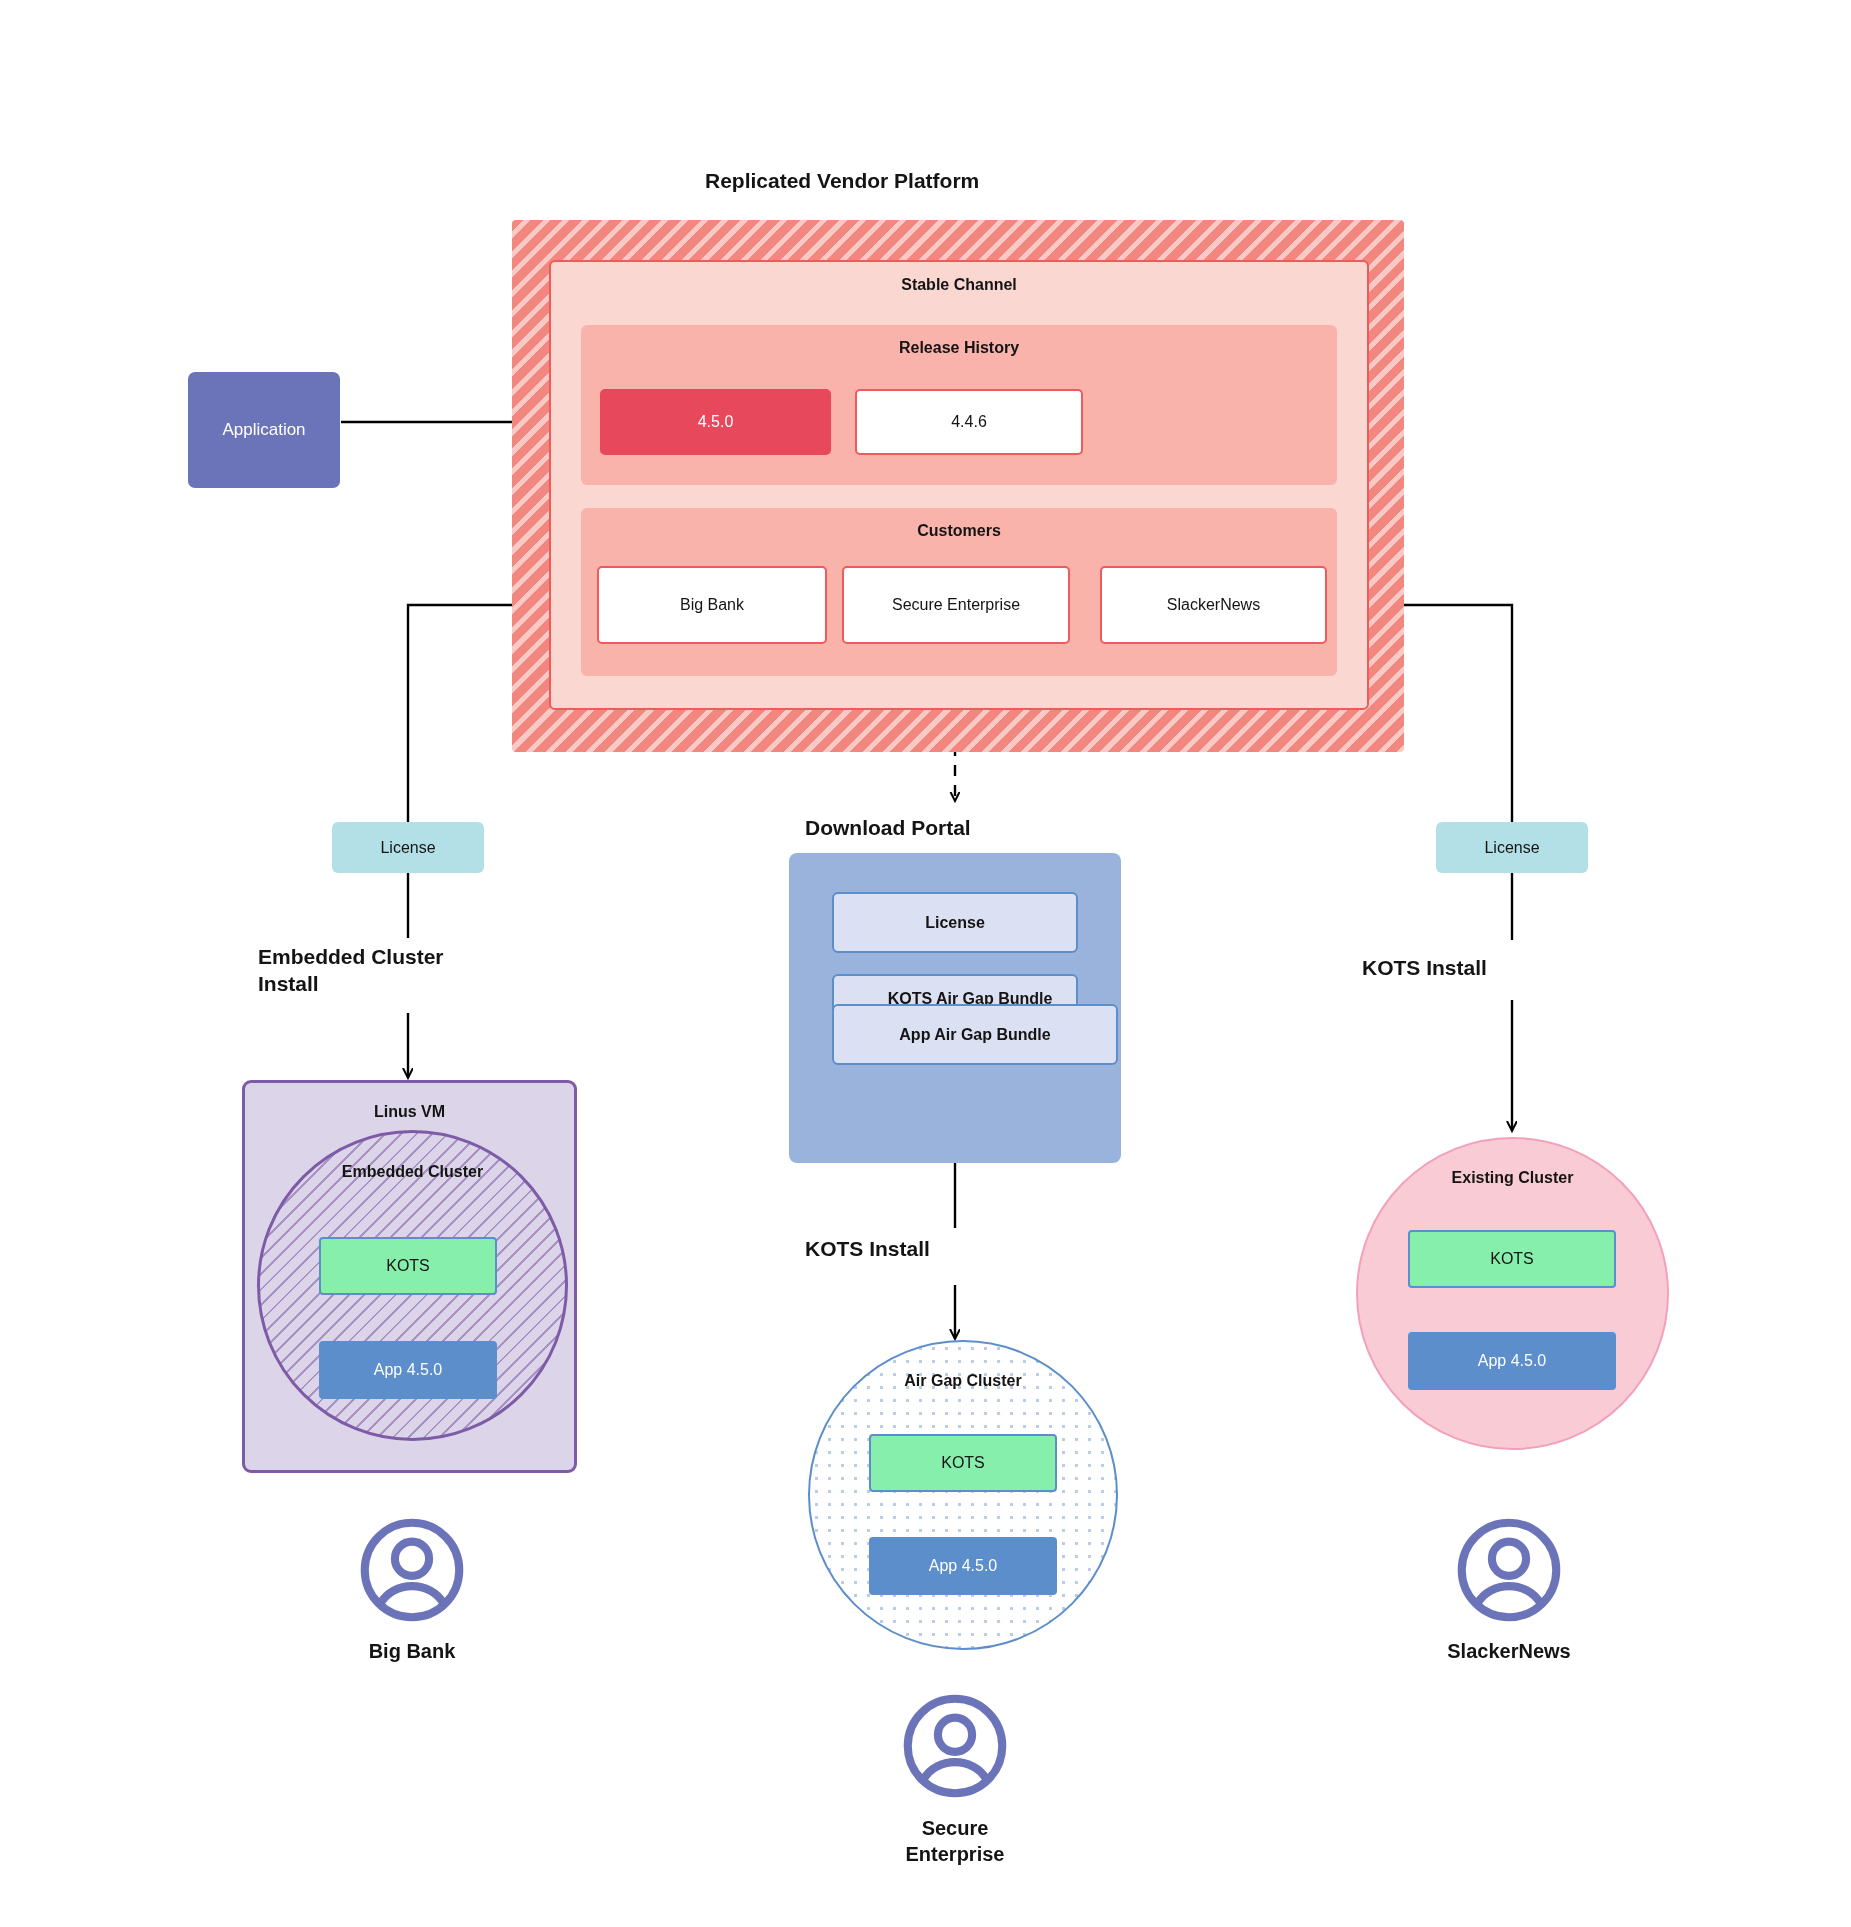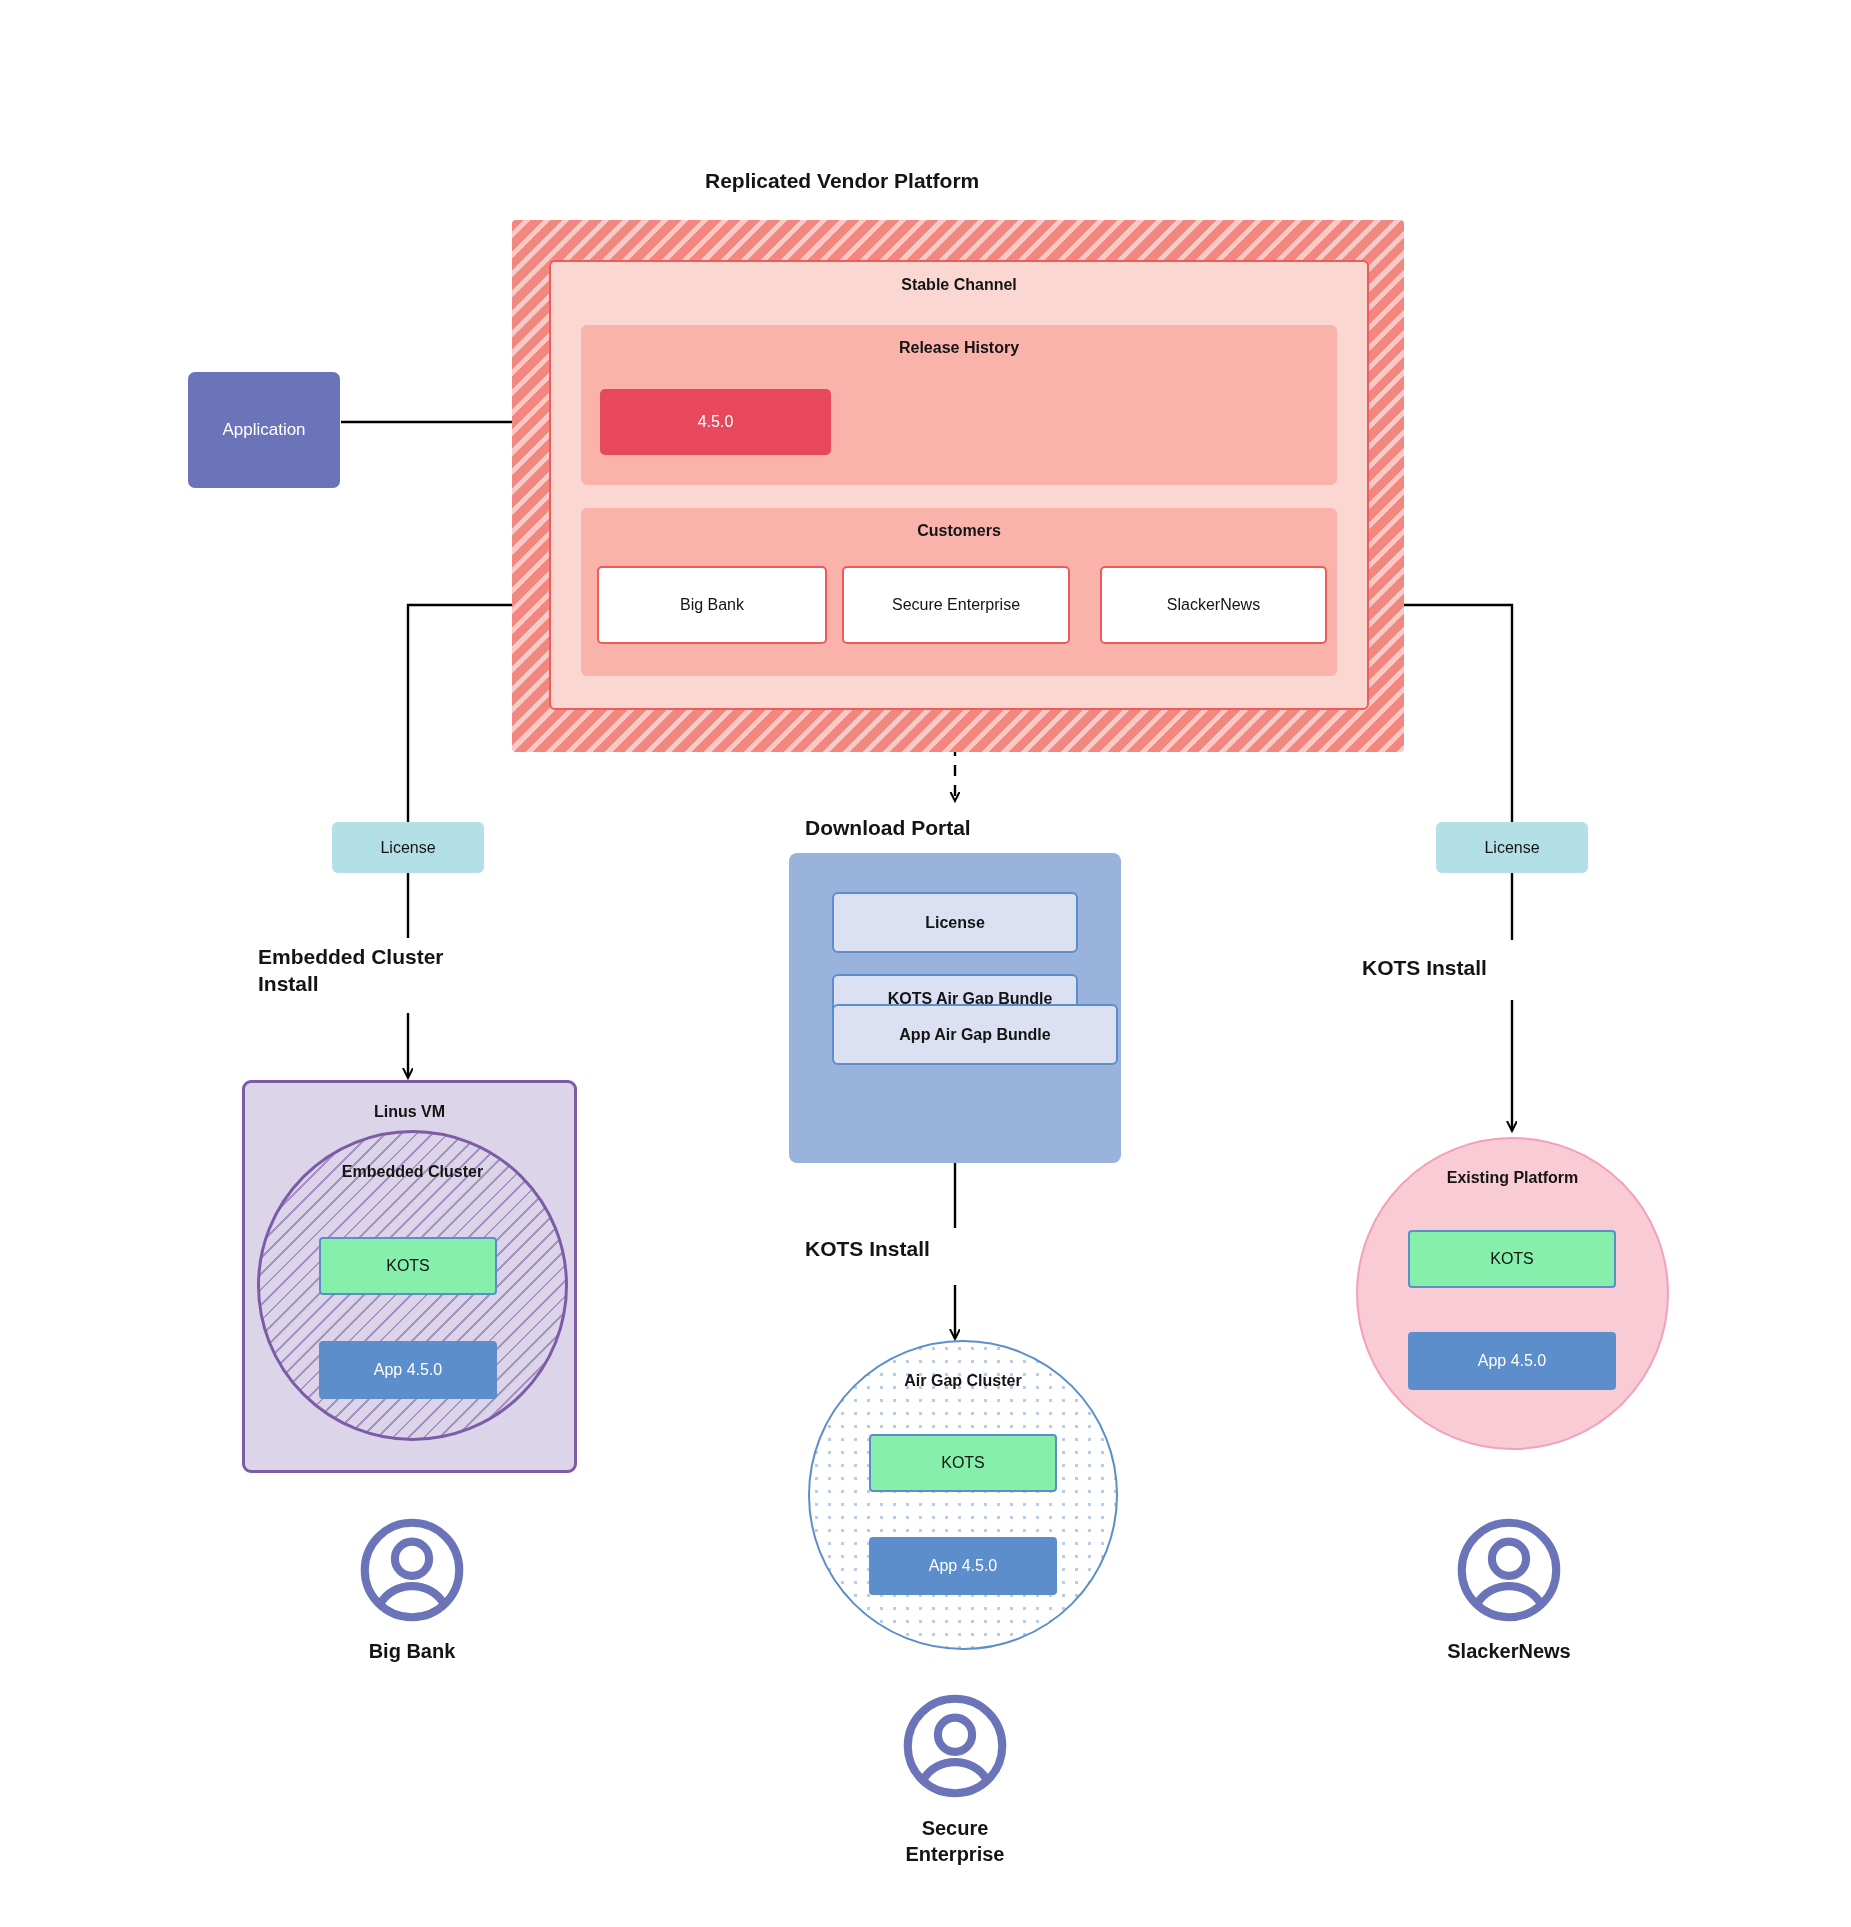--- a/index.html
+++ b/index.html
@@ -268,20 +268,21 @@
   <div class="node platform-frame" style="left:512px; top:220px; width:892px; height:532px;"></div>
 
   <div class="node channel-box" style="left:549px; top:260px; width:820px; height:450px;">
     <span class="channel-title">Stable Channel</span>
   </div>
 
   <div class="node subsection" style="left:581px; top:325px; width:756px; height:160px;">
     <span class="section-title">Release History</span>
   </div>
   <div class="node release-current" style="left:600px; top:389px; width:231px; height:66px;">4.5.0</div>
+  <div class="node release-old" style="left:855px; top:389px; width:228px; height:66px;">4.4.6</div>
 
   <div class="node subsection" style="left:581px; top:508px; width:756px; height:168px;">
     <span class="section-title">Customers</span>
   </div>
   <div class="node customer-box" style="left:597px; top:566px; width:230px; height:78px;">Big Bank</div>
   <div class="node customer-box" style="left:842px; top:566px; width:228px; height:78px;">Secure
 Enterprise</div>
   <div class="node customer-box" style="left:1100px; top:566px; width:227px; height:78px;">SlackerNews</div>
 
   <div class="node app-source" style="left:188px; top:372px; width:152px; height:116px;">Application</div>
@@ -332,21 +333,21 @@
     </svg>
   </div>
   <div class="persona-name" style="left:825px; top:1815px;">Secure
 Enterprise</div>
 
   <div class="node license-chip" style="left:1436px; top:822px; width:152px; height:51px;">License</div>
 
   <div class="lbl step-label" style="left:1362px; top:955px; width:300px;">KOTS Install</div>
 
   <div class="node existing-circle" style="left:1356px; top:1137px; width:313px; height:313px;">
-    <span class="cluster-title">Existing Platform</span>
+    <span class="cluster-title">Existing Cluster</span>
   </div>
   <div class="node kots-box" style="left:1408px; top:1230px; width:208px; height:58px;">KOTS</div>
   <div class="node appver-box" style="left:1408px; top:1332px; width:208px; height:58px;">App 4.5.0</div>
 
   <div class="persona" style="left:1455px; top:1516px;">
     <svg width="108" height="108" viewBox="0 0 48 48">
       <circle cx="24" cy="24" r="21" fill="none" stroke="#6b74b8" stroke-width="3.6"></circle>
       <circle cx="24" cy="19" r="7.6" fill="none" stroke="#6b74b8" stroke-width="3.6"></circle>
       <path d="M10.2 38.6 A15.4 13.4 0 0 1 37.8 38.6" fill="none" stroke="#6b74b8" stroke-width="3.6"></path>
     </svg>

